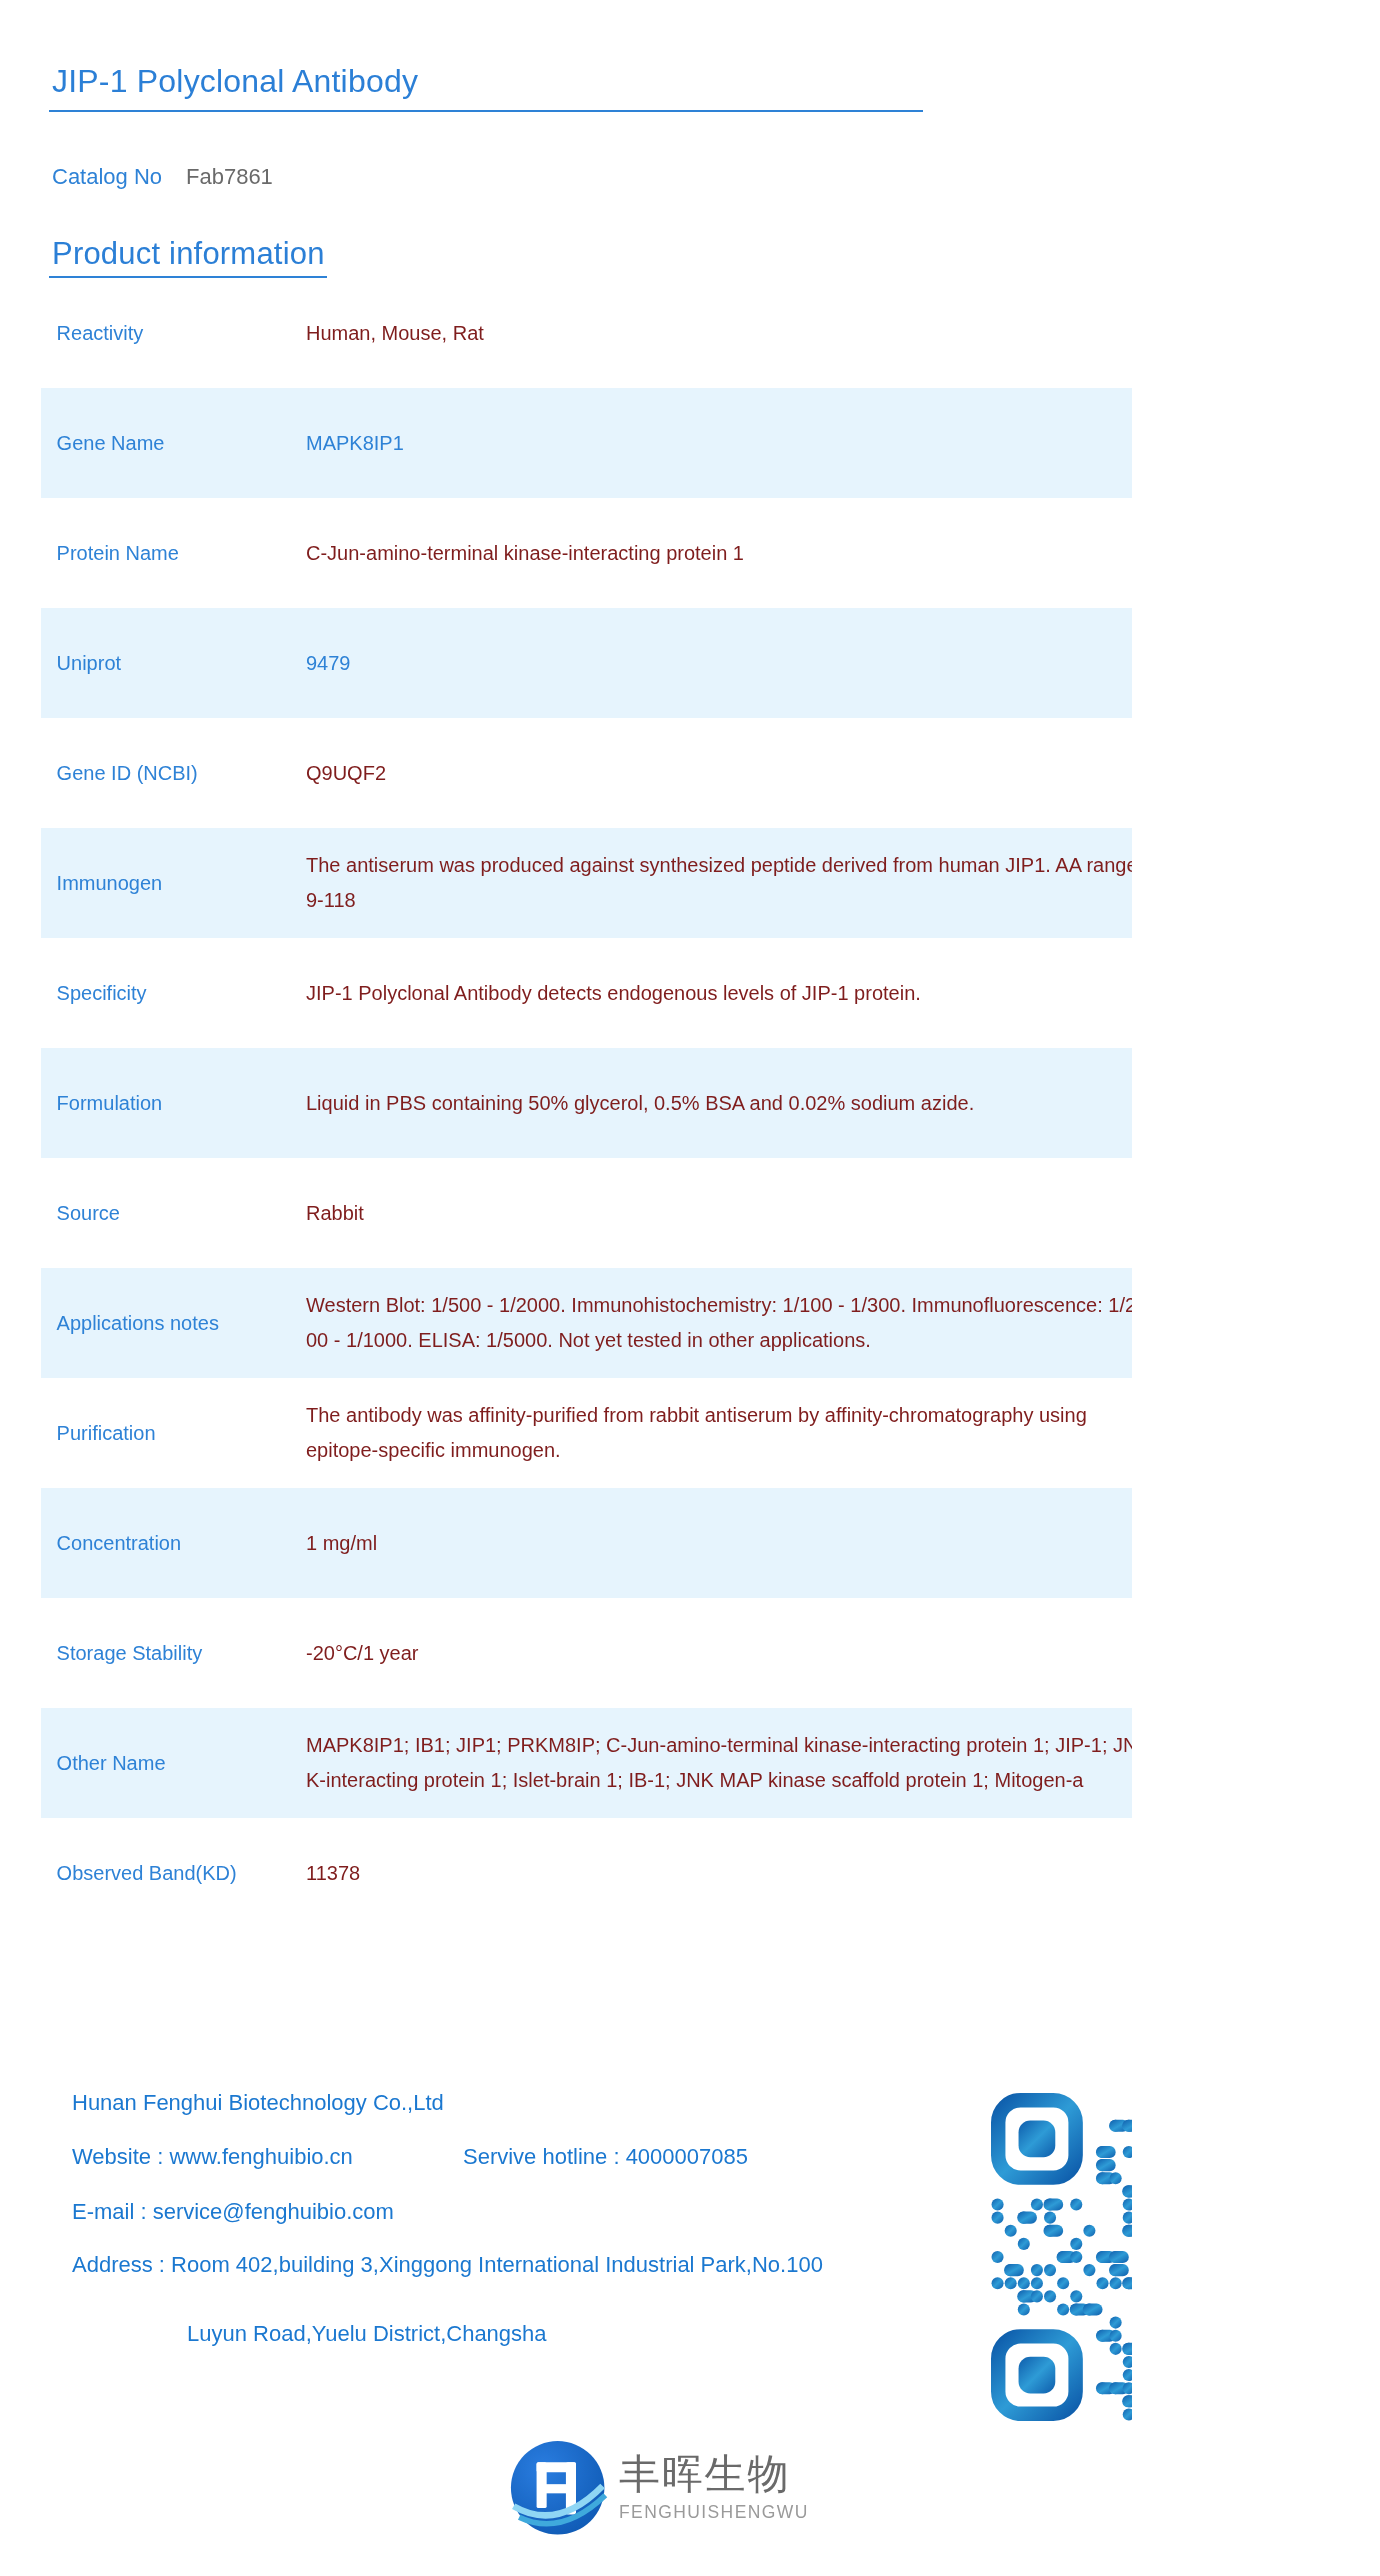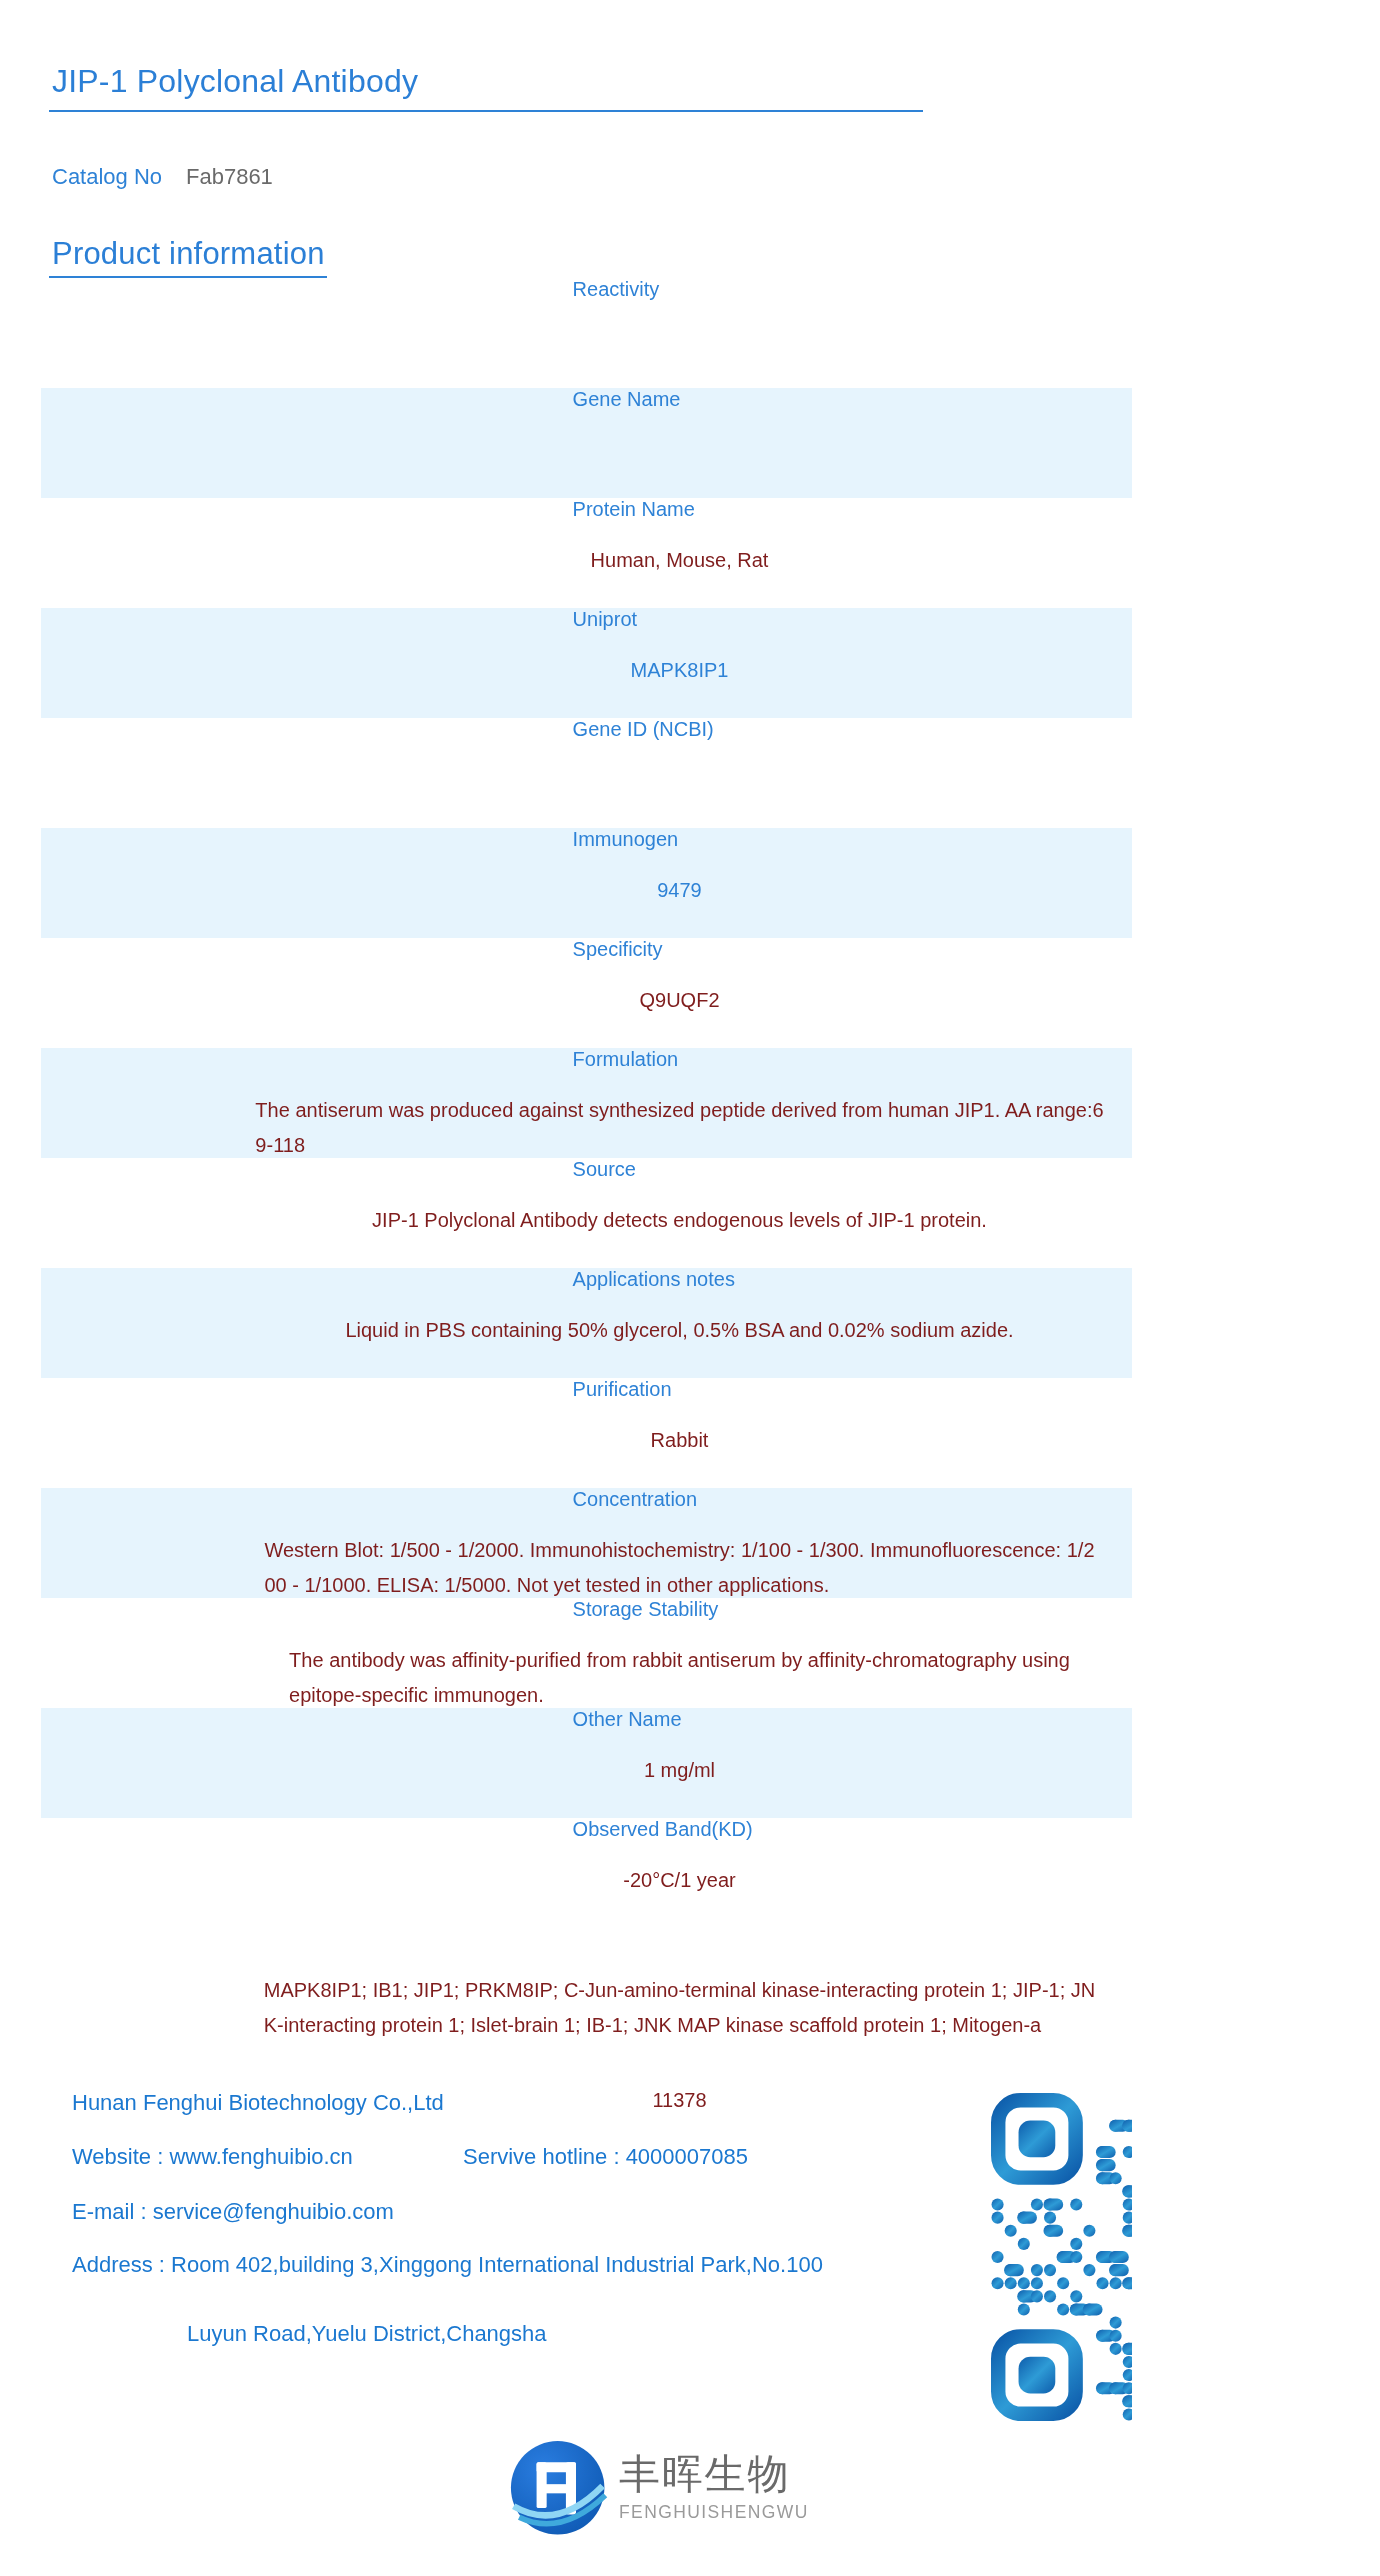--- a/index.html
+++ b/index.html
@@ -34,21 +34,21 @@
   .dot2{left:136px;top:33px;width:25px;height:25px;}
   .dot3{left:112px;top:43px;width:14.7px;height:14.7px;border-width:2.8px;}
   .logo-divider{position:absolute;left:5.5px;top:65px;width:177px;height:1.8px;background:#7d9ab8;}
   .brand-name{
     position:absolute;left:4.6px;top:71px;width:184px;
     font-size:18.4px;font-weight:bold;font-style:italic;color:#1266c4;letter-spacing:1.4px;white-space:nowrap;
   }
   .brand-url{position:absolute;left:1.8px;top:98px;width:193px;font-size:15px;color:#2e82d6;white-space:nowrap;}
   
   .product-table{position:absolute;left:41px;top:278px;width:1297px;}
-  .row{display:flex;align-items:center;height:110px;background:#ffffff;flex-direction:column;}
+  .row{display:flex;align-items:center;height:110px;background:#ffffff;}
   .row:nth-child(even){background:#e6f4fd;}
   .cell-label{
     width:265px;flex:0 0 265px;padding-left:15.6px;box-sizing:border-box;
     font-size:20px;color:#2e82d6;
   }
   .cell-value{
     flex:1;padding-right:20px;
     font-size:20px;color:#7f1d1d;line-height:35px;white-space:pre-line;word-break:break-all;
   }
   .cell-value.link{color:#2e82d6;}
@@ -107,20 +107,21 @@
     <div class="row">
       <div class="cell-label">Reactivity</div>
       <div class="cell-value">Human, Mouse, Rat</div>
     </div>
     <div class="row">
       <div class="cell-label">Gene Name</div>
       <div class="cell-value link">MAPK8IP1</div>
     </div>
     <div class="row">
       <div class="cell-label">Protein Name</div>
+      <div class="cell-value">C-Jun-amino-terminal kinase-interacting protein 1</div>
     </div>
     <div class="row">
       <div class="cell-label">Uniprot</div>
       <div class="cell-value link">9479</div>
     </div>
     <div class="row">
       <div class="cell-label">Gene ID (NCBI)</div>
       <div class="cell-value">Q9UQF2</div>
     </div>
     <div class="row">

